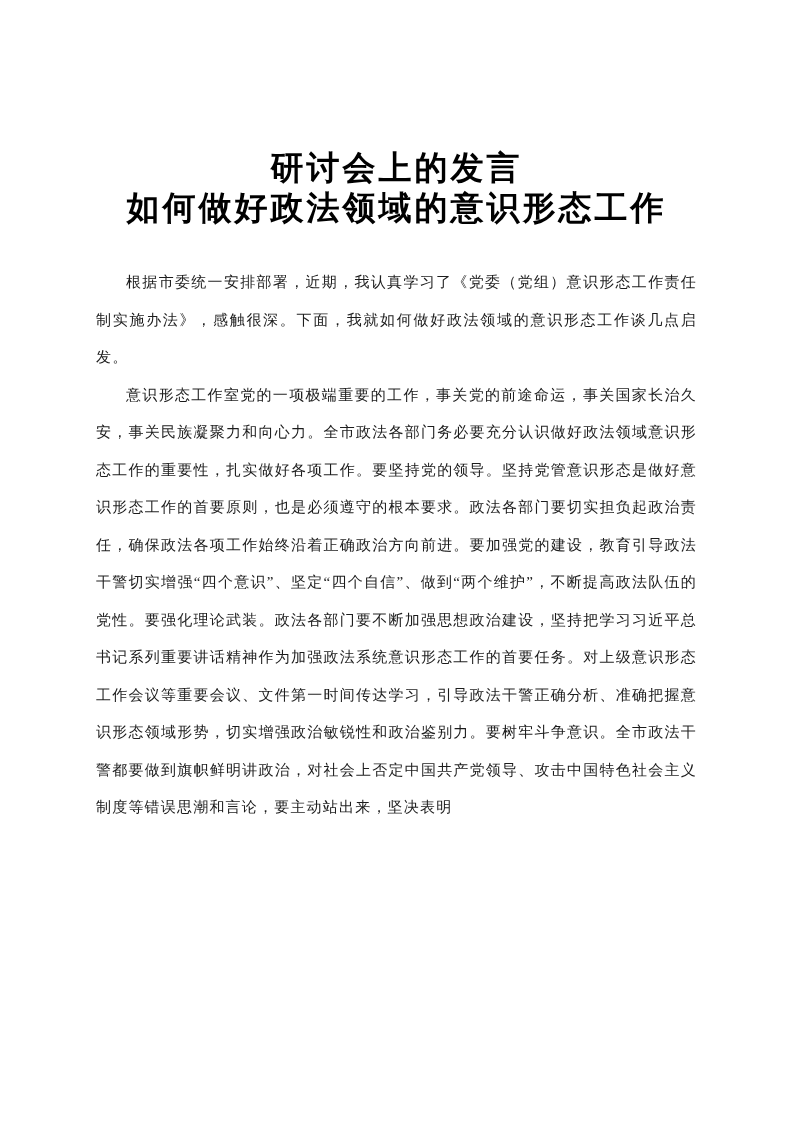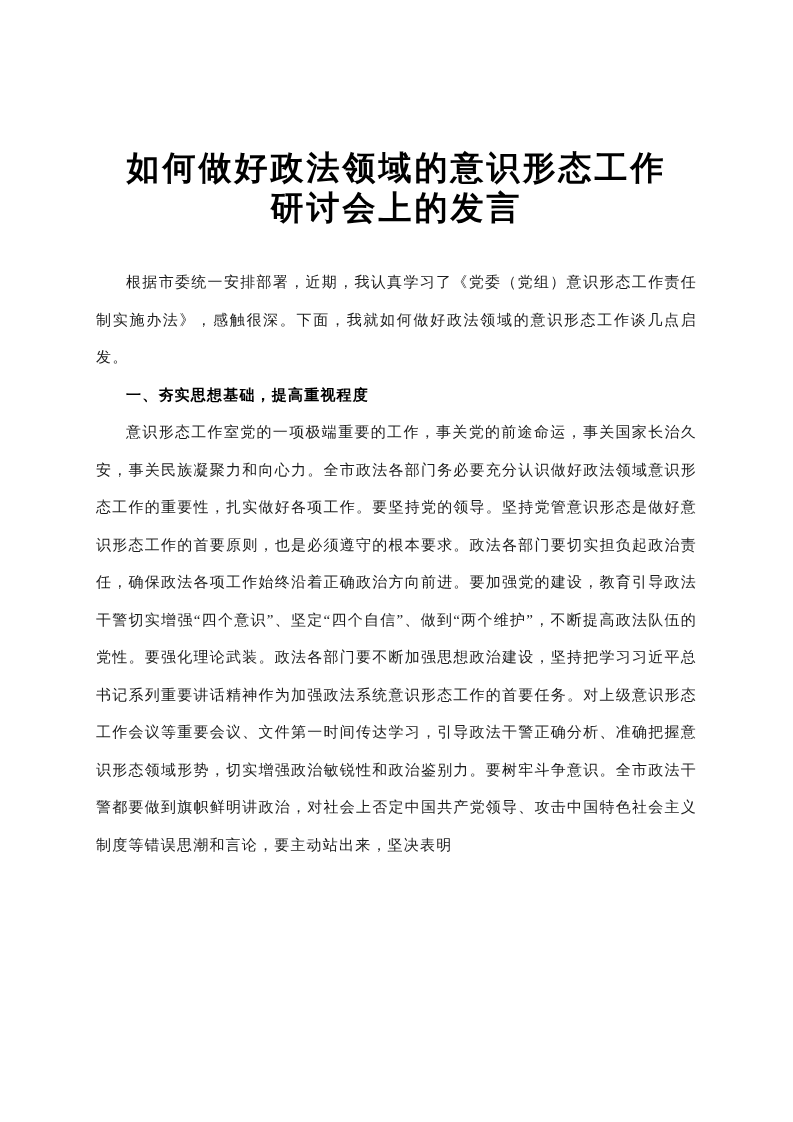--- a/index.html
+++ b/index.html
@@ -49,23 +49,22 @@
     font-weight: bold;
     color: #000000;
   }
 </style>
 </head>
 <body>
 
 <div class="page">
 
   <h1 class="doc-title">
+    <span class="title-line">研讨会上的发言</span>
     <span class="title-line">如何做好政法领域的意识形态工作</span>
-    <span class="title-line">研讨会上的发言</span>
   </h1>
 
   <div class="body-text">
     <p class="para">根据市委统一安排部署，近期，我认真学习了《党委（党组）意识形态工作责任制实施办法》，感触很深。下面，我就如何做好政法领域的意识形态工作谈几点启发。</p>
-    <p class="section-heading">一、夯实思想基础，提高重视程度</p>
     <p class="para">意识形态工作室党的一项极端重要的工作，事关党的前途命运，事关国家长治久安，事关民族凝聚力和向心力。全市政法各部门务必要充分认识做好政法领域意识形态工作的重要性，扎实做好各项工作。要坚持党的领导。坚持党管意识形态是做好意识形态工作的首要原则，也是必须遵守的根本要求。政法各部门要切实担负起政治责任，确保政法各项工作始终沿着正确政治方向前进。要加强党的建设，教育引导政法干警切实增强“四个意识”、坚定“四个自信”、做到“两个维护”，不断提高政法队伍的党性。要强化理论武装。政法各部门要不断加强思想政治建设，坚持把学习习近平总书记系列重要讲话精神作为加强政法系统意识形态工作的首要任务。对上级意识形态工作会议等重要会议、文件第一时间传达学习，引导政法干警正确分析、准确把握意识形态领域形势，切实增强政治敏锐性和政治鉴别力。要树牢斗争意识。全市政法干警都要做到旗帜鲜明讲政治，对社会上否定中国共产党领导、攻击中国特色社会主义制度等错误思潮和言论，要主动站出来，坚决表明</p>
   </div>
 
 </div>
 
 </body></html>

